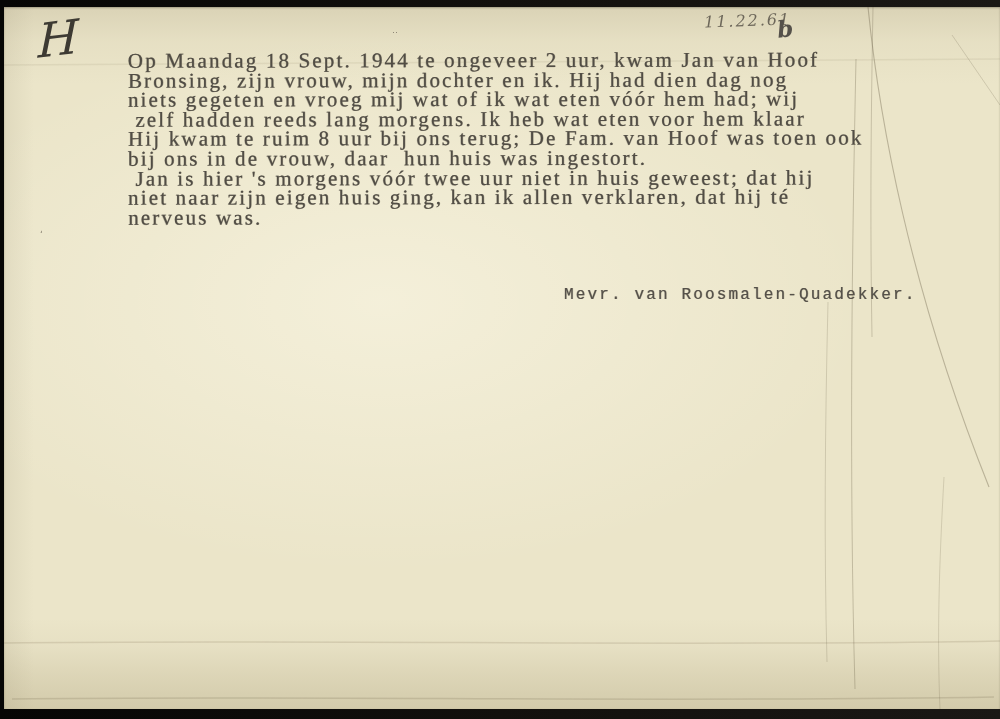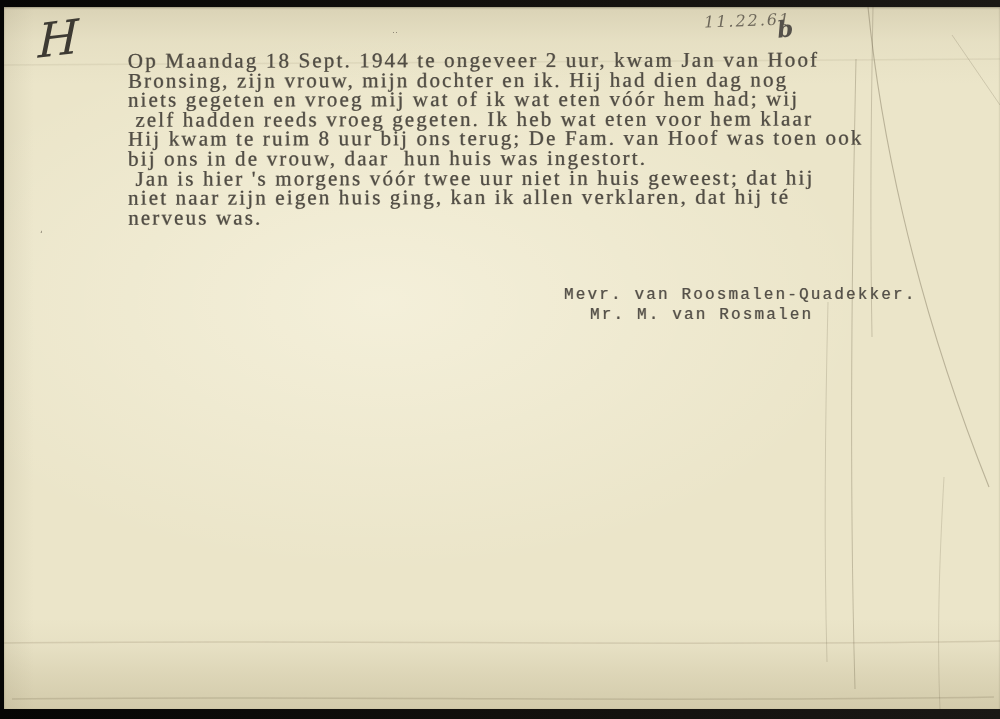--- a/index.html
+++ b/index.html
@@ -117,30 +117,29 @@
 
     <div class="corner-mark">H</div>
 
     <div class="date-code">11.22.61</div>
     <div class="date-code-suffix">b</div>
 
     <div class="typed-block">
       <div class="typed-line">Op Maandag 18 Sept. 1944 te ongeveer 2 uur, kwam Jan van Hoof</div>
       <div class="typed-line">Bronsing, zijn vrouw, mijn dochter en ik. Hij had dien dag nog</div>
       <div class="typed-line">niets gegeten en vroeg mij wat of ik wat eten vóór hem had; wij</div>
-      <div class="typed-line"> zelf hadden reeds vroeg gegeten. Ik heb wat eten voor hem klaar</div>
+      <div class="typed-line"> zelf hadden reeds lang morgens. Ik heb wat eten voor hem klaar</div>
       <div class="typed-line">Hij kwam te ruim 8 uur bij ons terug; De Fam. van Hoof was toen ook</div>
       <div class="typed-line">bij ons in de vrouw, daar  hun huis was ingestort.</div>
       <div class="typed-line"> Jan is hier 's morgens vóór twee uur niet in huis geweest; dat hij</div>
       <div class="typed-line">niet naar zijn eigen huis ging, kan ik allen verklaren, dat hij té</div>
       <div class="typed-line">nerveus was.</div>
     </div>
 
     <div class="sig-line sig-1">Mevr. van Roosmalen-Quadekker.</div>
-    <div class="sig-line sig-2">Mr. M. van Rosmalen</div>
 
     <svg class="creases" viewBox="0 0 996 702" preserveAspectRatio="none">
 
       <path d="M 864 0 C 875 110, 905 280, 985 480" fill="none" stroke="rgba(105,95,72,0.38)" stroke-width="1.1"></path>
 
       <path d="M 948 28 L 996 98" fill="none" stroke="rgba(105,95,72,0.22)" stroke-width="1"></path>
 
       <path d="M 852 52 C 848 240, 845 470, 851 682" fill="none" stroke="rgba(105,95,72,0.32)" stroke-width="1"></path>
       <path d="M 869 0 C 867 110, 866 210, 868 330" fill="none" stroke="rgba(105,95,72,0.28)" stroke-width="1"></path>
       <path d="M 824 295 C 821 420, 820 540, 823 655" fill="none" stroke="rgba(105,95,72,0.22)" stroke-width="1"></path>

